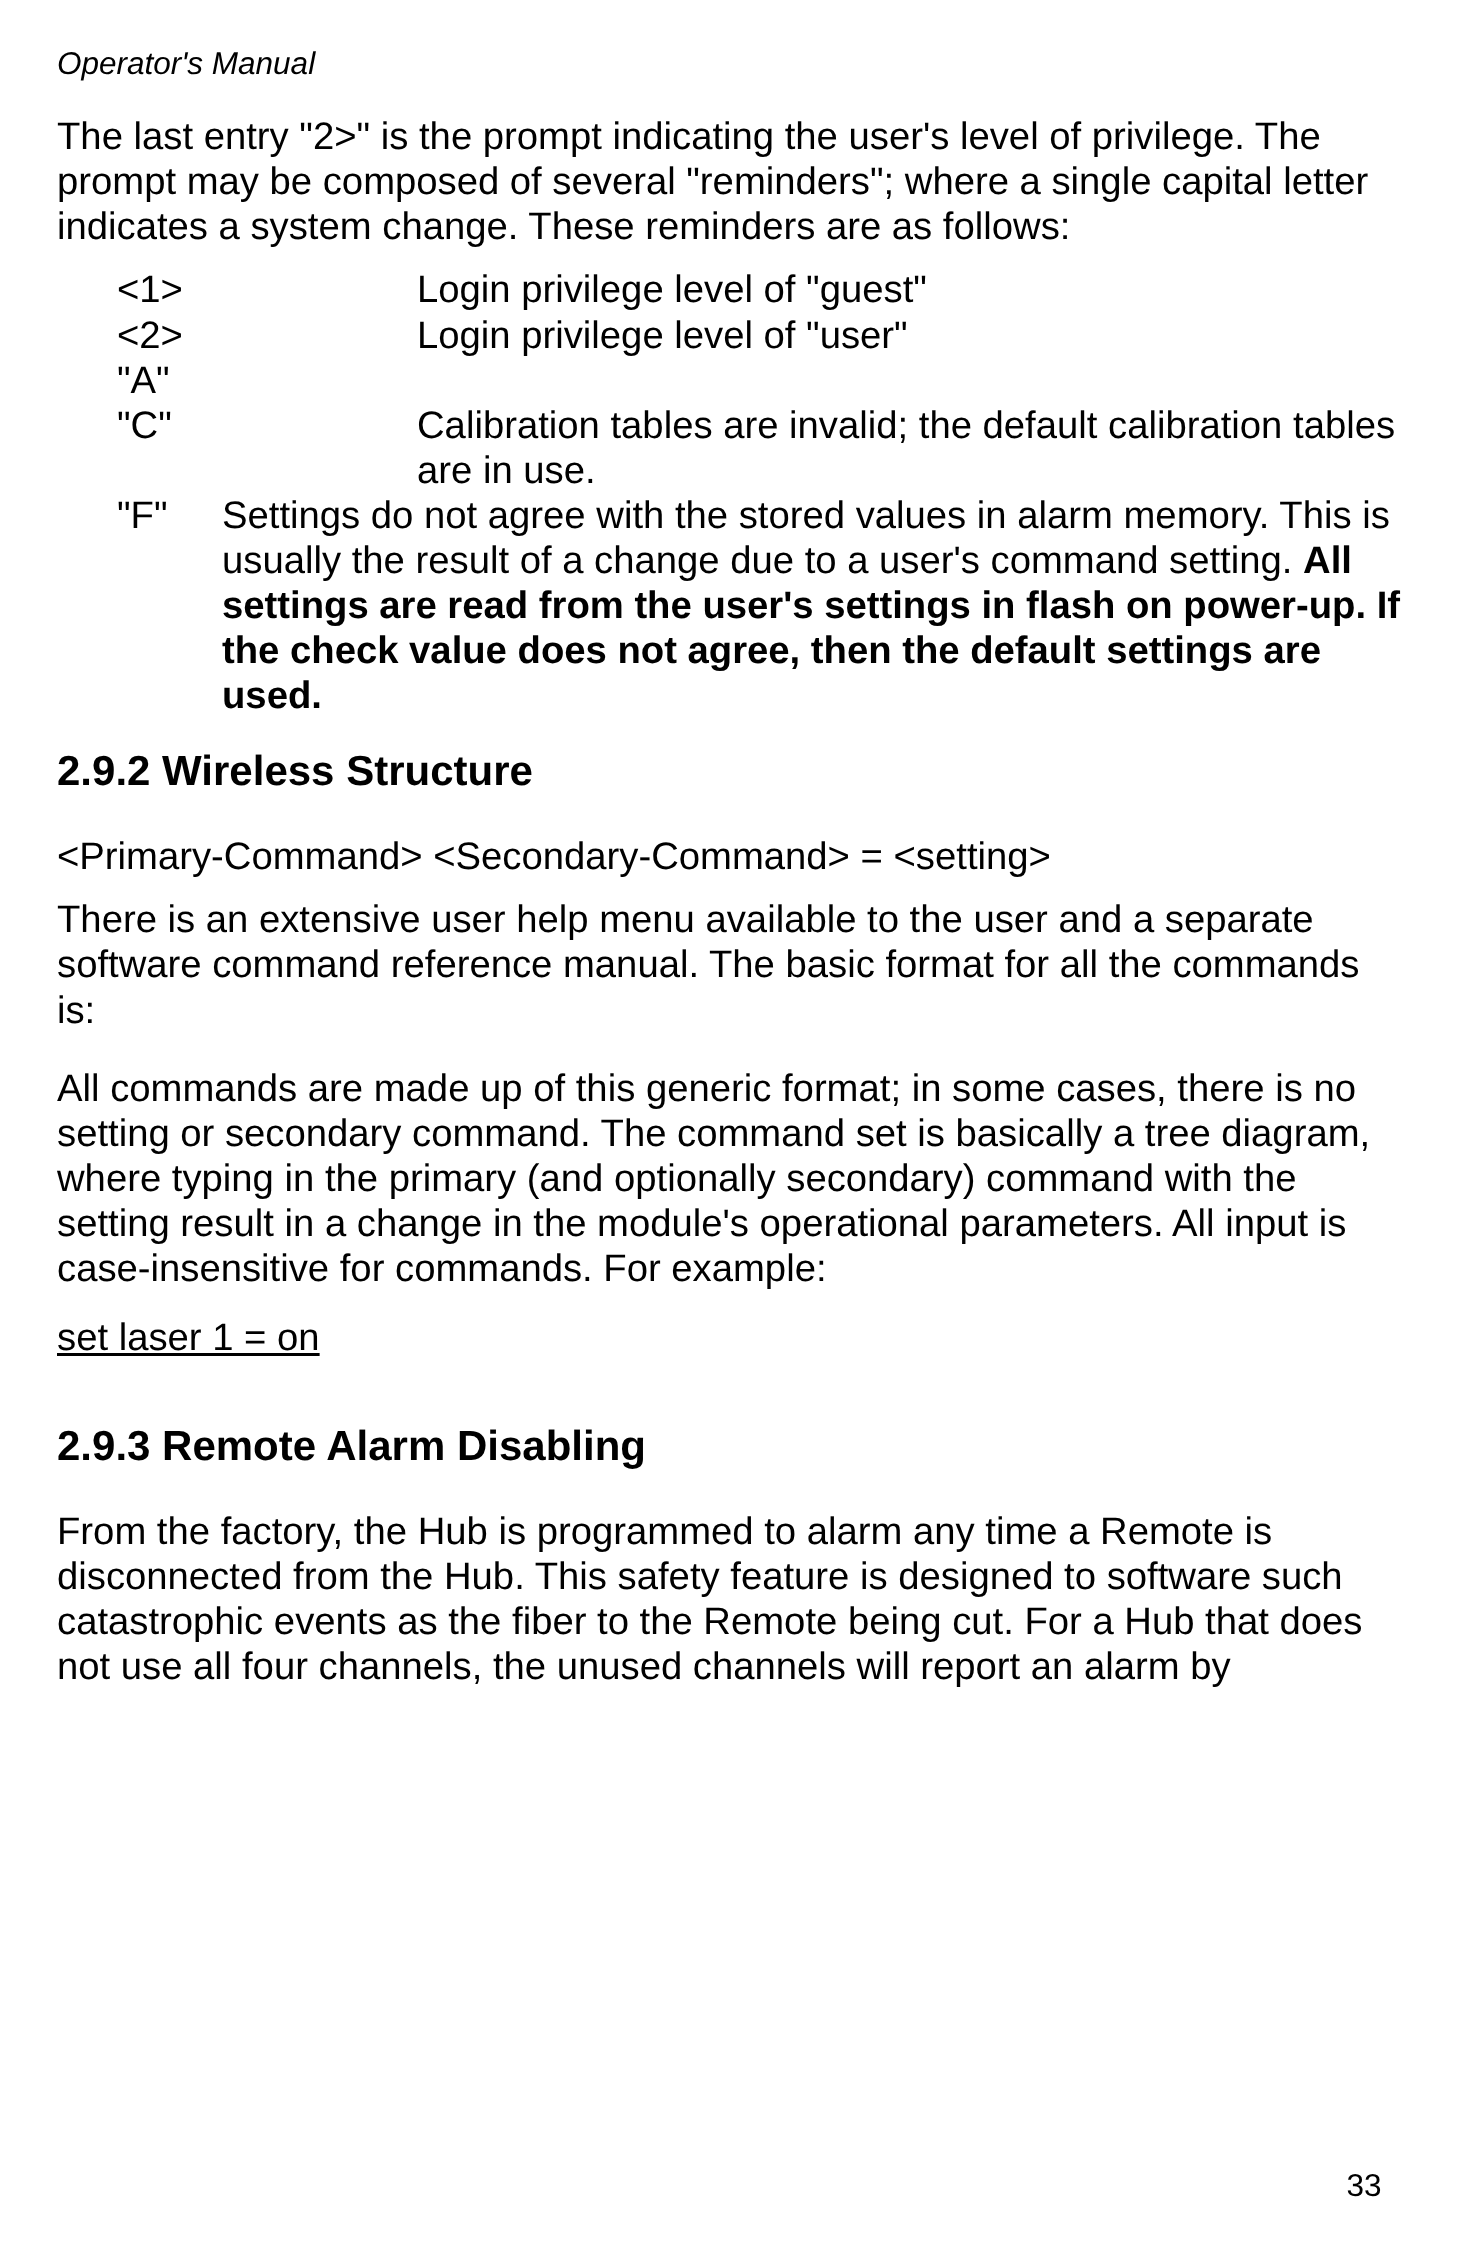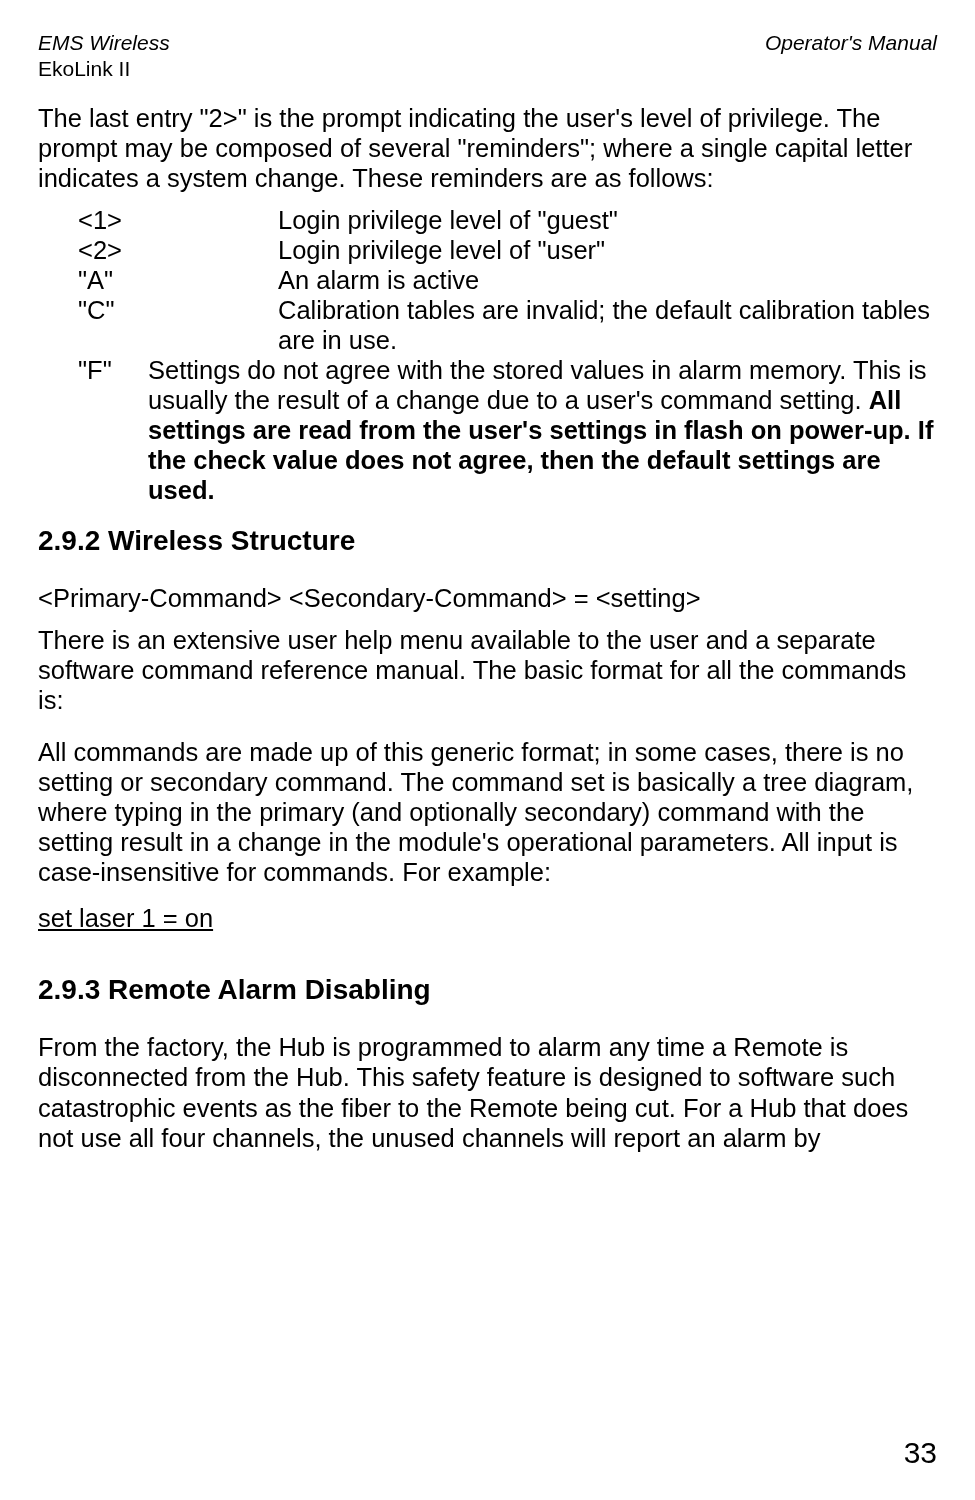--- a/index.html
+++ b/index.html
@@ -49,54 +49,49 @@
   .bold { font-weight: bold; }
   h2.section {
     font-size: 28px;
     font-weight: bold;
     margin: 18px 0 26px 0;
   }
   .underline { text-decoration: underline; margin-top: 16px; }
   .page-number {
     position: absolute;
     bottom: 30px;
-    right: 38px;
-    font-size: 30px;
+    right: 54px;
+    font-size: 21px;
   }
   .spacer-sm { height: 10px; }
 </style>
 </head>
 <body>
 
 <div class="page">
 
   <div class="header">
-    <div class="header-left">
-      <div>EMS Wireless</div>
-      <div class="line2">EkoLink II</div>
-    </div>
     <div class="header-right">Operator's Manual</div>
   </div>
 
   <div class="body-text">
 
     <p class="para">The last entry "2&gt;" is the prompt indicating the user's level of privilege.  The prompt may be composed of several "reminders"; where a single capital letter indicates a system change.  These reminders are as follows:</p>
 
     <div class="def-table">
       <div class="def-row">
         <div class="def-key">&lt;1&gt;</div>
         <div class="def-val">Login privilege level of "guest"</div>
       </div>
       <div class="def-row">
         <div class="def-key">&lt;2&gt;</div>
         <div class="def-val">Login privilege level of "user"</div>
       </div>
       <div class="def-row">
         <div class="def-key">"A"</div>
-        <div class="def-val">An alarm is active</div>
       </div>
       <div class="def-row">
         <div class="def-key">"C"</div>
         <div class="def-val">Calibration tables are invalid; the default calibration tables are in use.</div>
       </div>
       <div class="def-row-f">
         <div class="def-key-f">"F"</div>
         <div class="def-val-f">
           <span>Settings do not agree with the stored values in alarm memory.  This is usually the result of a change due to a user's command setting.  </span><span class="bold">All settings are read from the user's settings in flash on power-up.  If the check value does not agree, then the default settings are used.</span>
         </div>

